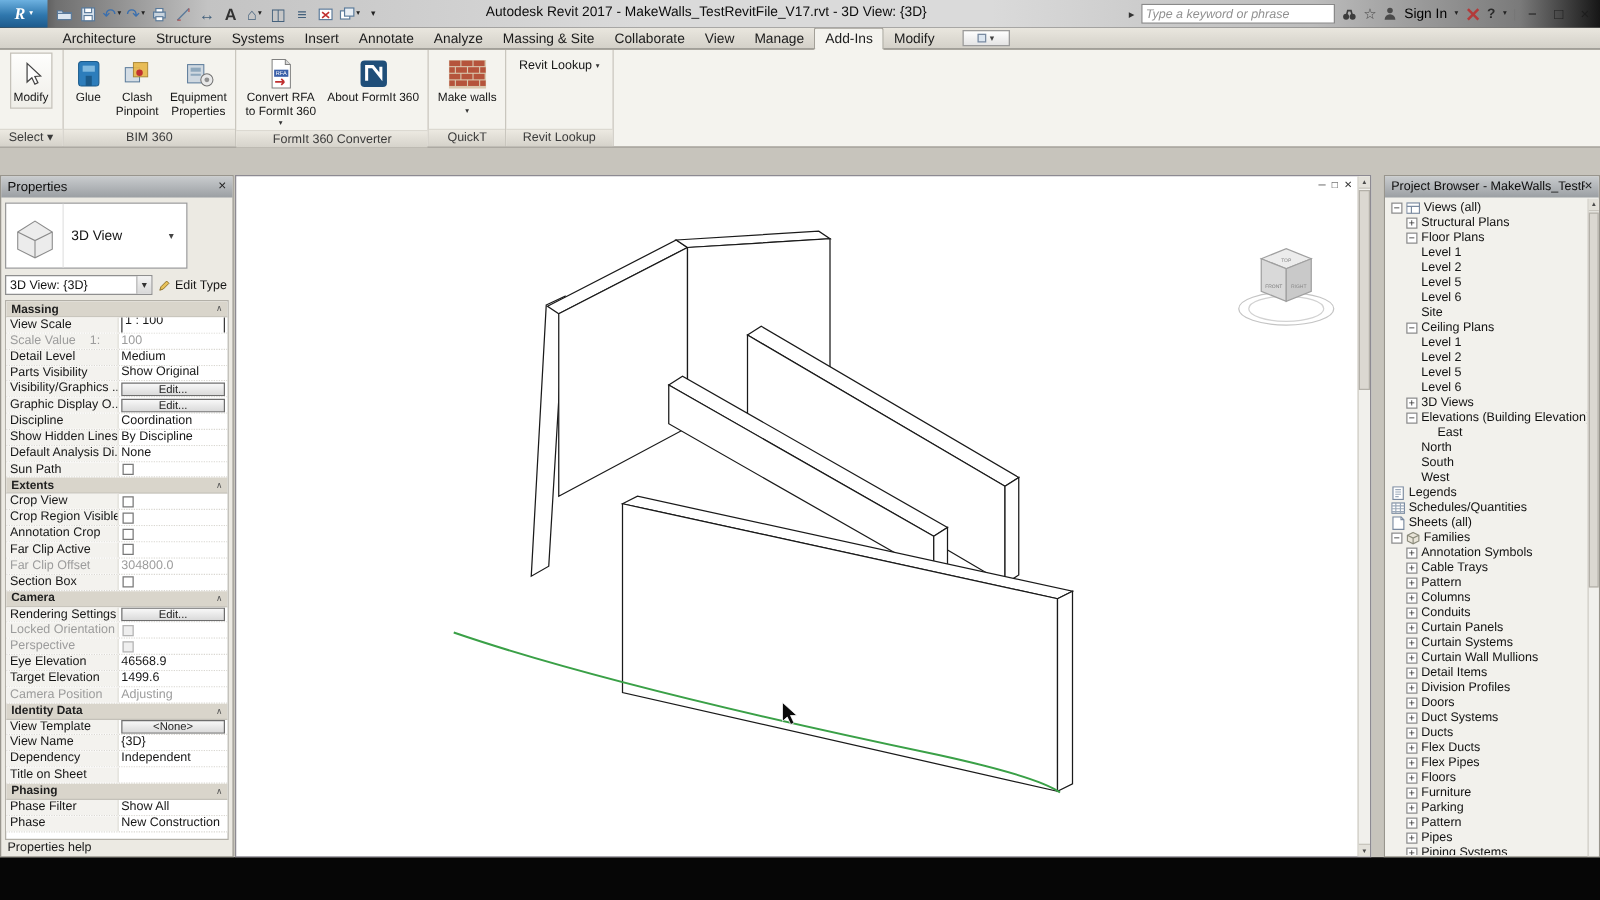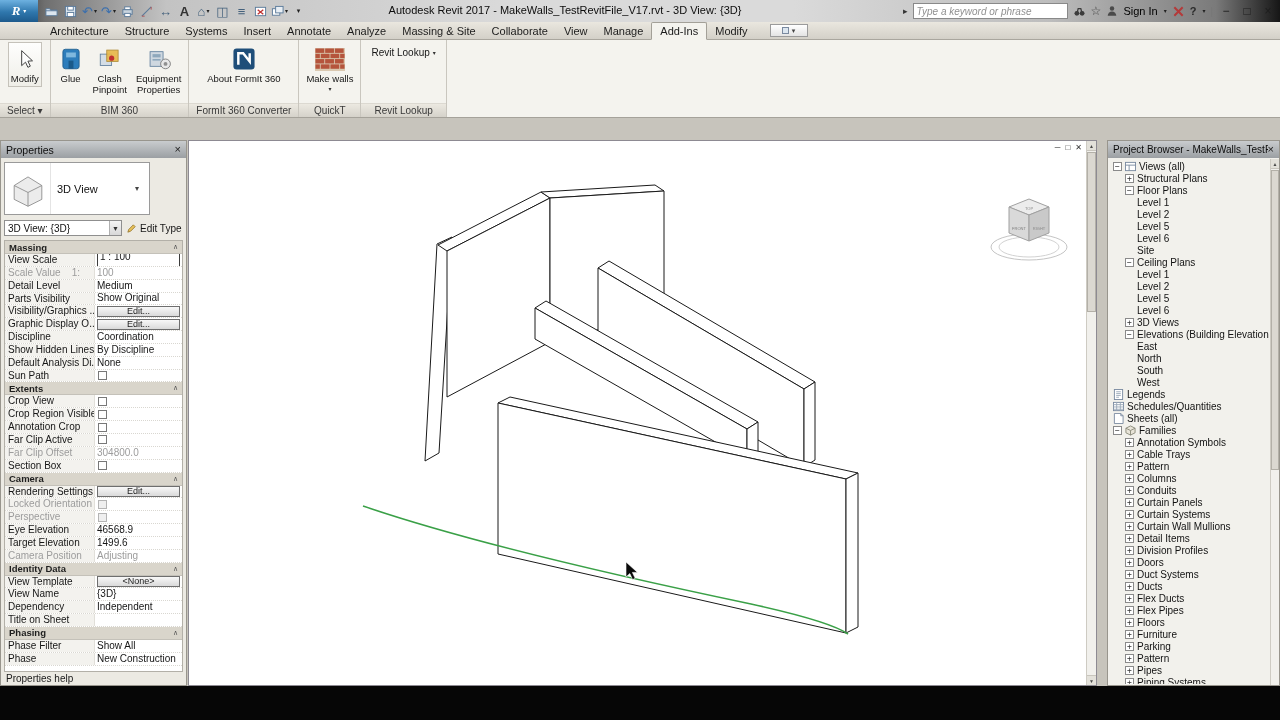--- a/index.html
+++ b/index.html
@@ -279,20 +279,34 @@
                 </svg>
               </div>
               <div class="lbl">Equipment
 Properties</div>
             </div>
           </div>
           <div class="panel-label">BIM 360</div>
         </div>
         <div class="panel">
           <div class="panel-content">
+            <div class="rbtn">
+              <div class="icon">
+                <svg viewBox="0 0 32 32" width="26" height="26">
+                  <path d="M7 2 h13 l5 5 v23 H7z" fill="#fff" stroke="#808080"></path>
+                  <path d="M20 2 v5 h5" fill="#d8d8d8" stroke="#808080"></path>
+                  <rect x="9" y="12" width="14" height="7" fill="#3a5fa8"></rect>
+                  <text x="16" y="17.6" font-size="5.5" fill="#fff" text-anchor="middle" font-family="Liberation Sans,sans-serif">RFA</text>
+                  <path d="M10 24 h9 m0 0 l-3 -3 m3 3 l-3 3" stroke="#c03030" stroke-width="1.6" fill="none"></path>
+                </svg>
+              </div>
+              <div class="lbl">Convert RFA
+to FormIt 360</div>
+              <div class="rcaret">▾</div>
+            </div>
             <div class="rbtn">
               <div class="icon">
                 <svg viewBox="0 0 32 32" width="26" height="26">
                   <rect x="3" y="3" width="26" height="26" rx="4" fill="#1f4e79"></rect>
                   <path d="M9 23 V9 h6 l8 10 V9" stroke="#fff" stroke-width="3" fill="none"></path>
                 </svg>
               </div>
               <div class="lbl">About FormIt 360</div>
             </div>
           </div>
@@ -668,21 +682,21 @@
           <span class="tlbl">Level 6</span>
         </div>
         <div class="trow" style="padding-left: 16px;">
           <span class="texp">+</span>
           <span class="tlbl">3D Views</span>
         </div>
         <div class="trow" style="padding-left: 16px;">
           <span class="texp">−</span>
           <span class="tlbl">Elevations (Building Elevation)</span>
         </div>
-        <div class="trow" style="padding-left: 28px;">
+        <div class="trow" style="padding-left: 41px;">
           <span class="tlbl">East</span>
         </div>
         <div class="trow" style="padding-left: 28px;">
           <span class="tlbl">North</span>
         </div>
         <div class="trow" style="padding-left: 28px;">
           <span class="tlbl">South</span>
         </div>
         <div class="trow" style="padding-left: 28px;">
           <span class="tlbl">West</span>

